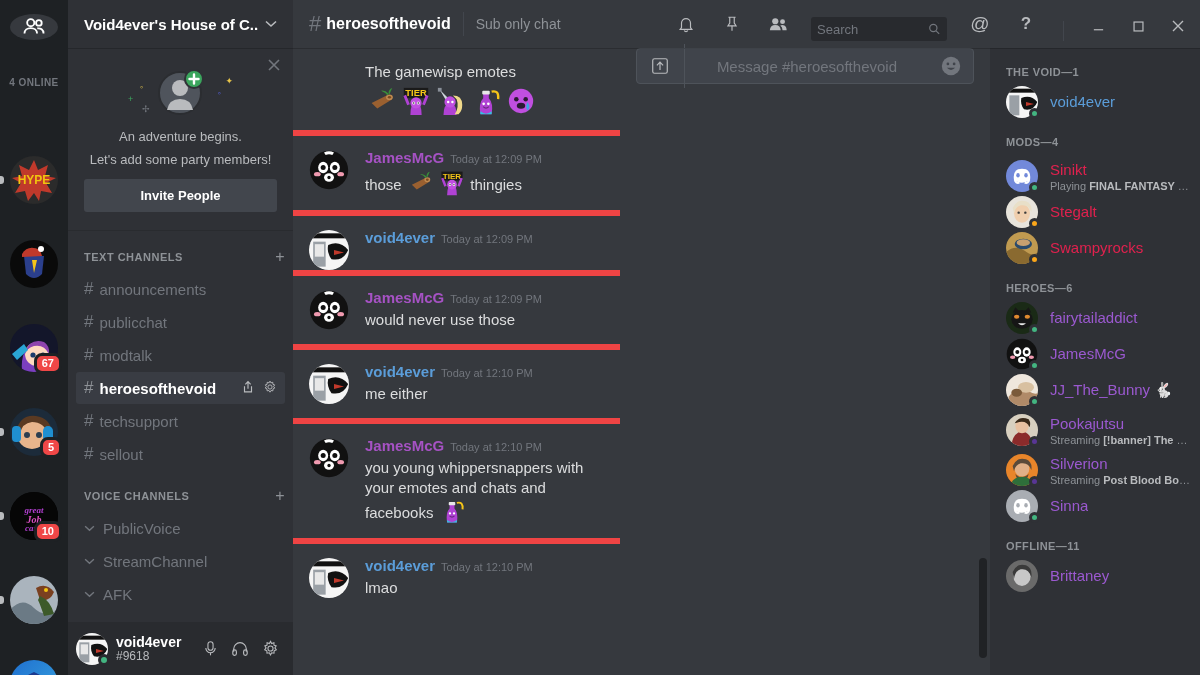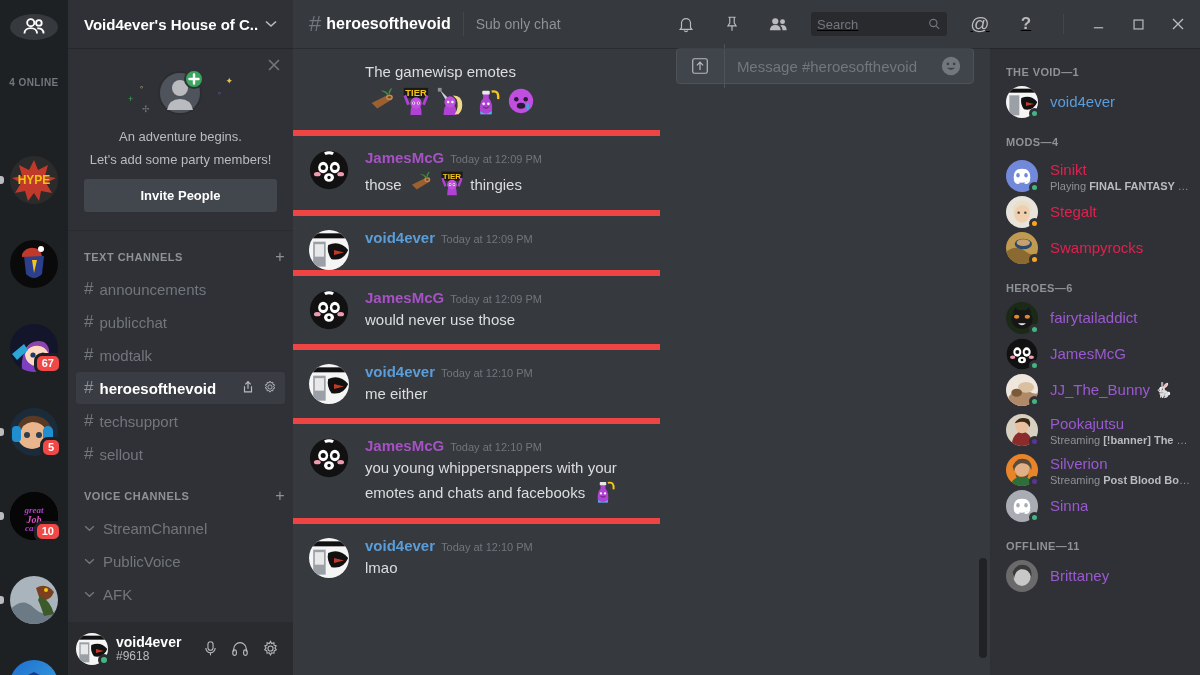--- a/index.html
+++ b/index.html
@@ -120,21 +120,21 @@
   
   .main { flex: 1 1 auto; display: flex; flex-direction: column; background: #36393e; min-width: 0; }
   .topbar {
     height: 48px; flex: 0 0 48px; display: flex; align-items: center;
     padding: 0 8px 0 16px; box-shadow: 0 1px 0 rgba(0,0,0,.2); z-index: 3;
   }
   .topbar .t-hash { color: #72767d; font-size: 22px; font-weight: 400; margin-right: 5px; }
   .topbar .t-name { color: #fff; font-weight: 700; font-size: 16px; }
   .t-divider { width: 1px; height: 24px; background: #42464d; margin: 0 12px; }
   .t-topic { color: #8e9297; font-size: 14px; }
-  .top-right { margin-left: auto; display: flex; align-items: center; gap: 12px; text-decoration: underline; }
+  .top-right { margin-left: auto; display: flex; align-items: flex-end; gap: 12px; }
   .t-ico { width: 34px; height: 34px; display: flex; align-items: center; justify-content: center; color: #b9bbbe; }
   .searchbox {
     width: 136px; height: 24px; background: #282a2e; border-radius: 3px;
     display: flex; align-items: center; padding: 0 6px; margin: 0 4px;
   }
   .searchbox input {
     background: transparent; border: 0; outline: 0; color: #b9bbbe;
     font-size: 13px; width: 100%; font-family: "Liberation Sans", sans-serif;
   }
   .searchbox input::placeholder { color: #72767d; }
@@ -157,21 +157,21 @@
   .emote-row { margin-top: 4px; }
 
   .scrollbar {
     position: absolute; right: 3px; width: 8px; background: transparent;
   }
   .scroll-thumb { width: 8px; background: #202225; border-radius: 4px; }
 
   .composer { flex: 0 0 auto; padding: 0 16px 22px; }
   .composer-inner {
     background: #40444b; border: 1px solid #4e535a; border-radius: 4px; height: 36px;
-    display: flex; align-items: center;
+    display: flex; align-items: center; gap: 20px;
   }
   .comp-upload {
     width: 48px; height: 44px; display: flex; align-items: center; justify-content: center;
     color: #b9bbbe; border-right: 1px solid #4e535a;
   }
   .comp-input { flex: 1 1 auto; color: #72767d; font-size: 15px; padding: 0 12px; }
   .comp-emoji { width: 44px; display: flex; align-items: center; justify-content: center; color: #72767d; }
 
   
   .members { width: 210px; flex: 0 0 210px; background: #2f3136; padding: 18px 0 0 0; overflow: hidden; }
@@ -425,27 +425,27 @@
 
       <div class="cat" style="margin-top:14px">
         <span>VOICE CHANNELS</span>
         <span class="cat-plus">+</span>
       </div>
       <div id="voice-channels">
           <div class="vchan">
             <span class="vc-chev"><svg width="11" height="7" viewBox="0 0 12 8" fill="none" stroke="#72767d" stroke-width="1.6">
                 <path d="M1 1.5 L6 6 L11 1.5"></path>
               </svg></span>
-            <span>StreamChannel</span>
+            <span>PublicVoice</span>
           </div>
           <div class="vchan">
             <span class="vc-chev"><svg width="11" height="7" viewBox="0 0 12 8" fill="none" stroke="#72767d" stroke-width="1.6">
                 <path d="M1 1.5 L6 6 L11 1.5"></path>
               </svg></span>
-            <span>PublicVoice</span>
+            <span>StreamChannel</span>
           </div>
           <div class="vchan">
             <span class="vc-chev"><svg width="11" height="7" viewBox="0 0 12 8" fill="none" stroke="#72767d" stroke-width="1.6">
                 <path d="M1 1.5 L6 6 L11 1.5"></path>
               </svg></span>
             <span>AFK</span>
           </div>
         </div>
     </div>
 

